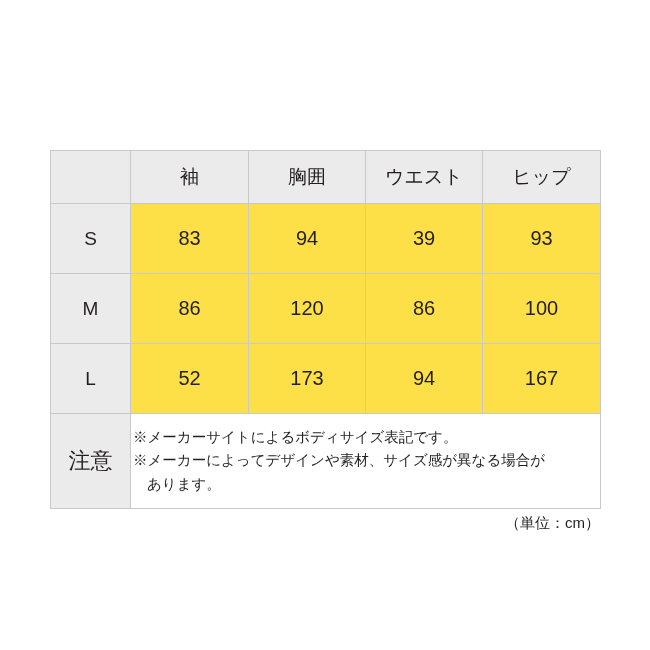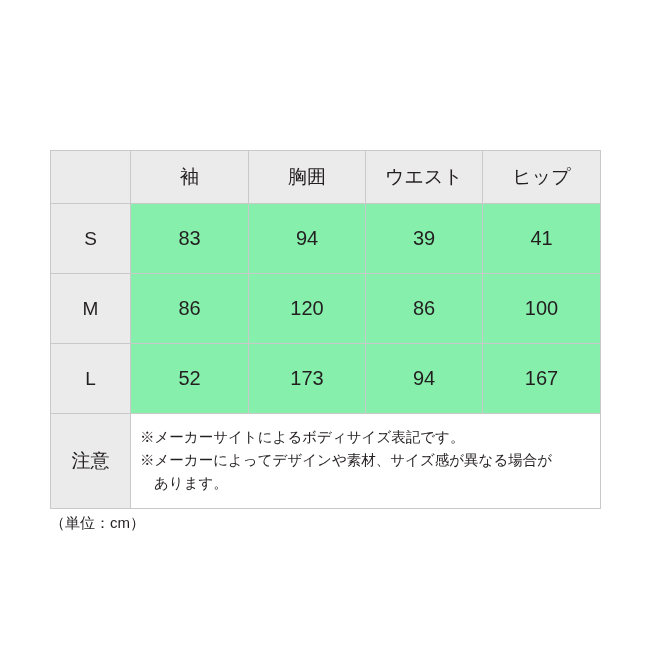--- a/index.html
+++ b/index.html
@@ -44,60 +44,59 @@
     height: 52px;
     background: #ebebeb;
     font-size: 19px;
   }
   .head-row td.corner {
     background: #ebebeb;
   }
   .body-row td {
     height: 69px;
     font-size: 20px;
-    background: #86efac;
+    background: #fde047;
   }
   .body-row td.rowhead {
     background: #ebebeb;
     font-size: 19px;
   }
   col.c0 { width: 80px; }
   col.c1 { width: 118px; }
   col.c2 { width: 117px; }
   col.c3 { width: 117px; }
   col.c4 { width: 118px; }
 
   .note-row td.rowhead {
     background: #ebebeb;
-    font-size: 19px;
+    font-size: 22px;
     height: 94px;
     vertical-align: middle;
   }
   .note-row td.note-cell {
     background: #ffffff;
     text-align: left;
     vertical-align: middle;
-    padding: 10px 10px 10px 9px;
+    padding: 10px 10px 10px 2px;
     font-size: 14.5px;
     line-height: 1.62;
   }
   .note-line {
     display: block;
     white-space: nowrap;
   }
   .note-line.indent {
     padding-left: 14px;
-    font-family: Liberation Mono, monospace;
   }
   .unit {
     position: absolute;
     left: 50px;
     top: 514px;
     width: 550px;
-    text-align: left;
+    text-align: right;
     font-size: 15px;
     color: #231f20;
   }
 </style>
 </head>
 <body>
 
 <div class="page">
 
   <div class="table-wrap">
@@ -116,21 +115,21 @@
           <td>胸囲</td>
           <td>ウエスト</td>
           <td>ヒップ</td>
         </tr>
 
         <tr class="body-row">
           <td class="rowhead">S</td>
           <td>83</td>
           <td>94</td>
           <td>39</td>
-          <td>41</td>
+          <td>93</td>
         </tr>
 
         <tr class="body-row">
           <td class="rowhead">M</td>
           <td>86</td>
           <td>120</td>
           <td>86</td>
           <td>100</td>
         </tr>
 

